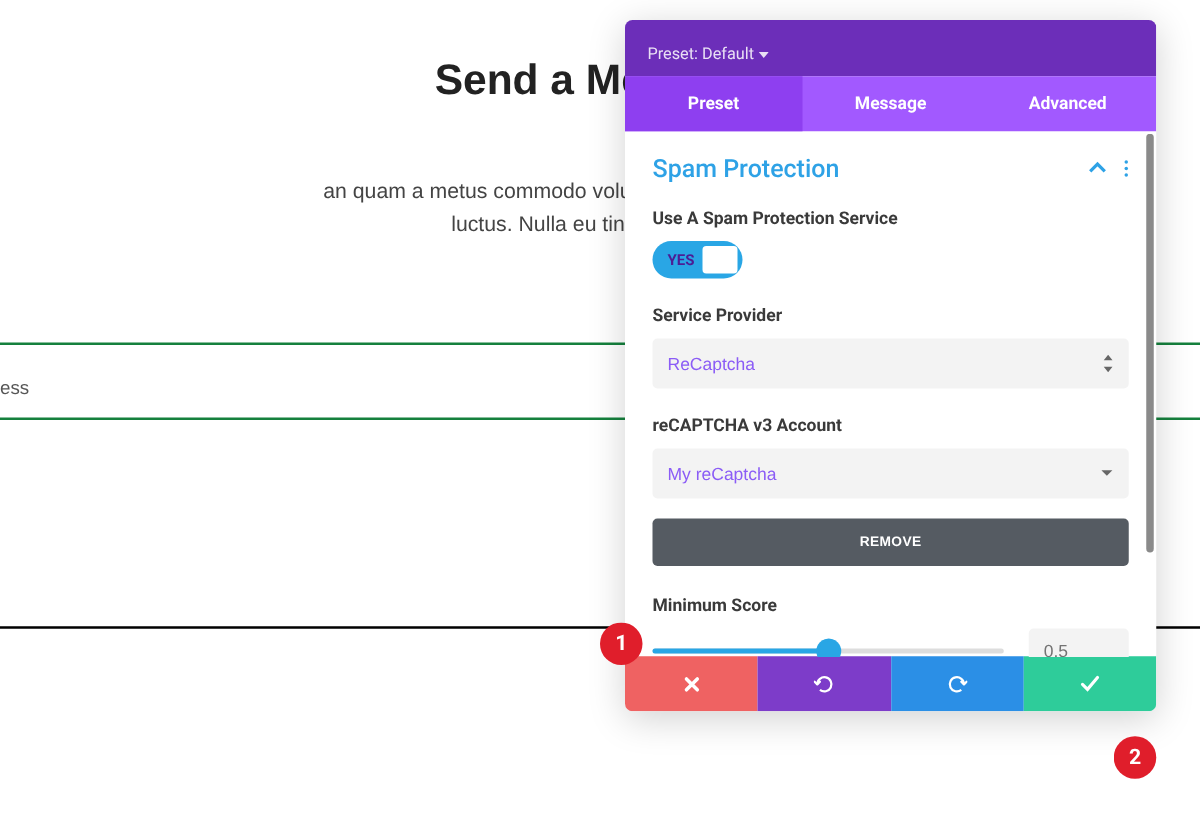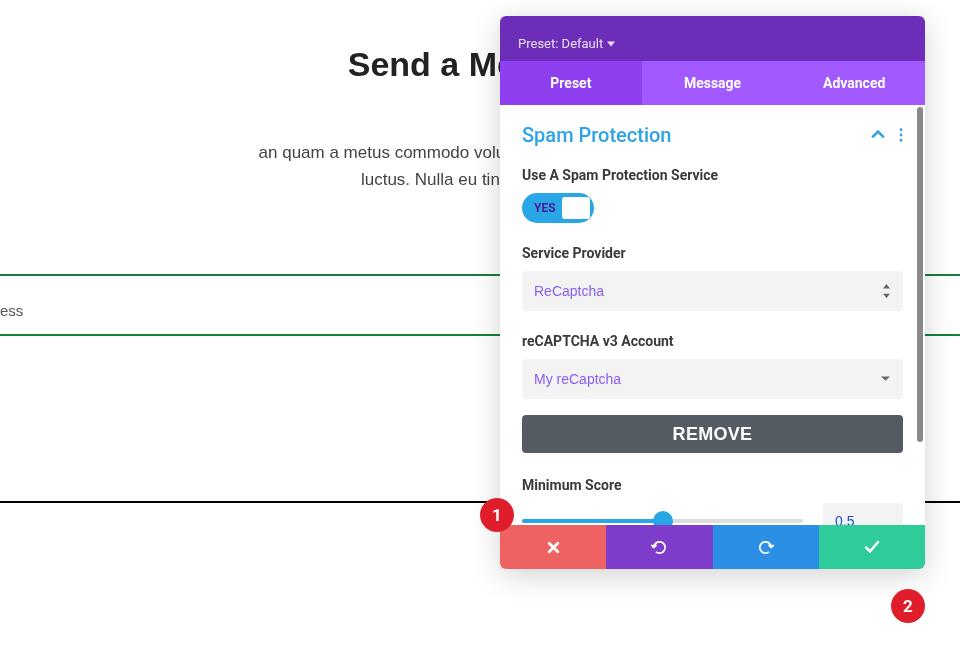--- a/index.html
+++ b/index.html
@@ -43,29 +43,29 @@
     .toggle { display: inline-flex; align-items: center; background: #29a6e5; border-radius: 18px; height: 30px; padding: 3px 4px 3px 12px; cursor: pointer; }
     .toggle-text { color: #4c1d95; font-weight: 700; font-size: 12px; margin-right: 6px; }
     .toggle-thumb { width: 28px; height: 22px; background: #fff; border-radius: 3px; }
 
     .select-row { margin-top: 22px; }
     .select-box { width: 100%; background: #f3f3f3; border: none; border-radius: 4px; height: 40px; padding: 0 12px; font-size: 14px; color: #8b5cf6; appearance: none; -webkit-appearance: none; position: relative; }
     .select-wrap { position: relative; }
     .select-caret { position: absolute; right: 12px; top: 50%; transform: translateY(-50%); pointer-events: none; color: #777; }
     .select-caret svg { display: block; }
 
-    .remove-btn { width: 100%; margin-top: 16px; background: #555b62; color: #fff; border: none; border-radius: 4px; height: 38px; font-weight: 800; font-size: 18px; letter-spacing: 0.3px; cursor: pointer; }
+    .remove-btn { width: 100%; margin-top: 16px; background: #555b62; color: #fff; border: none; border-radius: 4px; height: 38px; font-weight: 800; font-size: 11px; letter-spacing: 0.3px; cursor: pointer; }
 
     .slider-row { margin-top: 24px; }
     .slider-container { display: flex; align-items: center; gap: 20px; margin-top: 10px; }
     .slider-track-wrap { flex: 1; position: relative; height: 20px; display: flex; align-items: center; }
     .slider-track { width: 100%; height: 4px; background: #ddd; border-radius: 2px; }
     .slider-fill { position: absolute; left: 0; top: 8px; height: 4px; background: #29a6e5; border-radius: 2px; width: 50%; }
     .slider-thumb { position: absolute; left: 50%; top: 50%; transform: translate(-50%, -50%); width: 16px; height: 16px; border-radius: 50%; background: #29a6e5; cursor: pointer; box-shadow: 0 0 0 2px #29a6e5; }
-    .slider-value { width: 80px; height: 36px; background: #f3f3f3; border: none; border-radius: 4px; padding: 0 12px; color: #1d4ed8; font-size: 14px; }
+    .slider-value { width: 80px; height: 36px; background: #f3f3f3; border: none; border-radius: 4px; padding: 0 12px; color: #737373; font-size: 14px; }
 
     .footer-bar { display: flex; height: 44px; }
     .footer-btn { flex: 1; border: none; display: flex; align-items: center; justify-content: center; color: #fff; font-size: 16px; cursor: pointer; }
     .fb-cancel { background: #ef6262; }
     .fb-undo { background: #7d3cc9; }
     .fb-redo { background: #2b8fe6; }
     .fb-save { background: #2ecc9a; }
 
     .step-badge { position: absolute; width: 34px; height: 34px; border-radius: 50%; background: #e01e2b; color: #fff; font-weight: 700; font-size: 17px; display: flex; align-items: center; justify-content: center; z-index: 10; }
     .badge-1 { left: 480px; top: 498px; }

